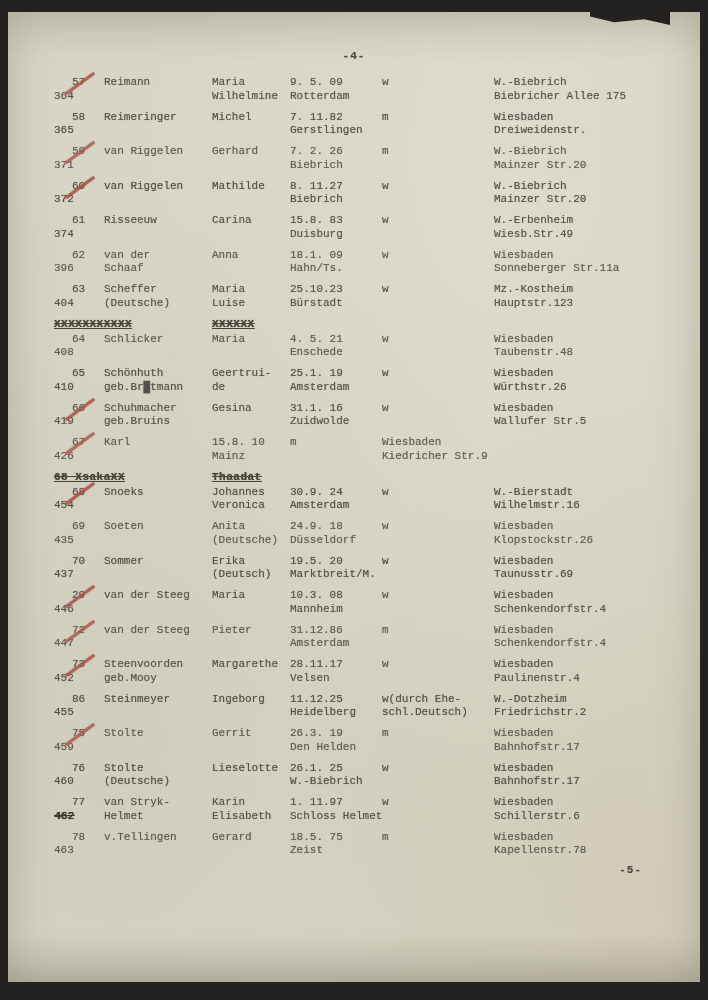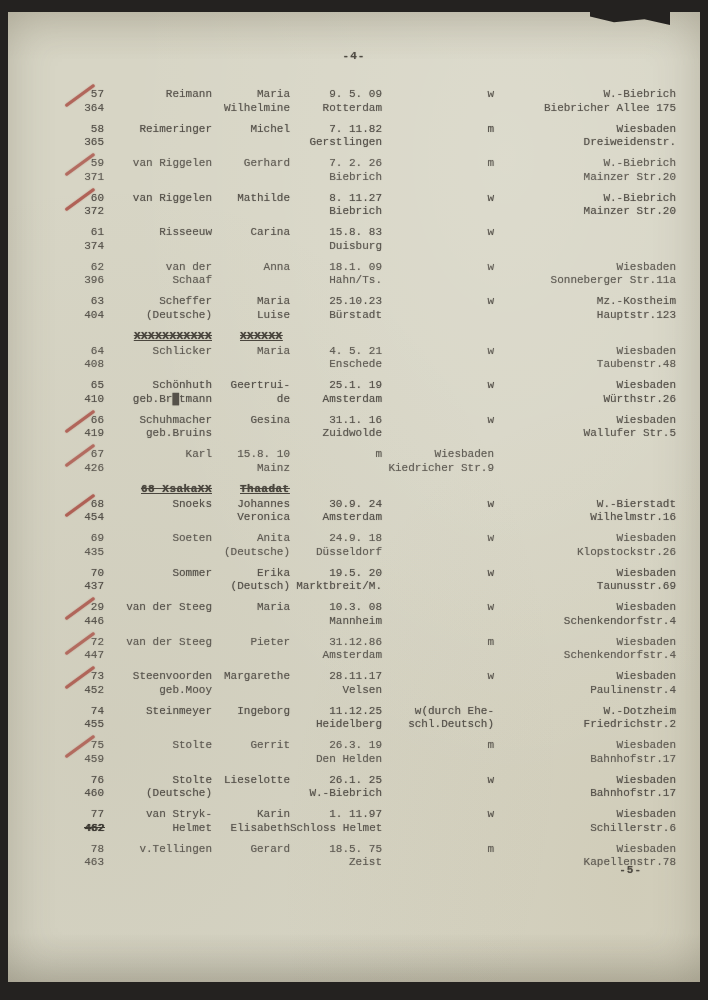--- a/index.html
+++ b/index.html
@@ -22,42 +22,42 @@
     text-shadow:0 0 1px rgba(86,82,74,0.55);
   }
   .notch{
     position:absolute;top:0;right:30px;width:80px;height:13px;
     background:#242220;
     clip-path:polygon(0 0,100% 0,100% 100%,68% 55%,30% 78%,0 35%);
   }
   .pgnum{position:absolute;letter-spacing:1px;font-weight:bold;color:#4e4a42;}
   .pgnum.top{top:38px;left:0;right:0;text-align:center;}
   .pgnum.bottom{top:852px;right:58px;}
-  .content{position:absolute;top:76px;left:46px;right:24px;text-align:right;}
+  .content{position:absolute;top:64px;left:46px;right:24px;}
   .row{
     display:grid;
     grid-template-columns:50px 108px 78px 92px 112px 1fr;
     margin-bottom:7.5px;
   }
   .row:nth-of-type(odd){opacity:.96;}
   .row:nth-of-type(3n){opacity:.9;}
   .cell{position:relative;white-space:nowrap;overflow:visible;}
   .cell span{display:block;min-height:13.5px;}
   .k-no{padding-left:18px;}
   .red-slash{
     position:absolute;left:8px;top:6px;width:36px;height:3.2px;
     background:#a8493f;transform:rotate(-36deg);border-radius:2px;
     opacity:.82;box-shadow:0 0 1.5px rgba(168,73,63,.65);
   }
   .reg-struck{
     font-weight:normal;color:#37342e;
     text-decoration:line-through;
     text-shadow:0 0 1px #37342e, 1px 0 0 #37342e;
   }
-  .struckrow{display:flex;margin:0 0 1.5px 0;gap:28px;}
+  .struckrow{display:flex;margin:0 0 1.5px 0;}
   .struckrow .t1{width:158px;}
   .struck-text{
     text-decoration:line-through underline;
     font-weight:bold;color:#4a463e;letter-spacing:.5px;
     text-shadow:0 0 1px #4a463e;
   }
 </style>
 </head>
 <body>
 
@@ -190,20 +190,24 @@
       <span class="k-given2"></span>
     </div>
     <div class="cell">
       <span class="k-date">15.8. 83</span>
       <span class="k-place">Duisburg</span>
     </div>
     <div class="cell">
       <span class="k-sex">w</span>
       <span class="k-sex2"></span>
     </div>
+    <div class="cell">
+      <span class="k-city">W.-Erbenheim</span>
+      <span class="k-street">Wiesb.Str.49</span>
+    </div>
   </div>
 
   <div class="row">
     <div class="cell num">
       <span class="k-no">62</span>
       <span class="k-reg">396</span>
     </div>
     <div class="cell">
       <span class="k-surname">van der</span>
       <span class="k-surname2">Schaaf</span>
@@ -530,21 +534,21 @@
       <span class="k-sex2"></span>
     </div>
     <div class="cell">
       <span class="k-city">Wiesbaden</span>
       <span class="k-street">Paulinenstr.4</span>
     </div>
   </div>
 
   <div class="row">
     <div class="cell num">
-      <span class="k-no">74</span>
+      <span class="k-no">86</span>
       <span class="k-reg">455</span>
     </div>
     <div class="cell">
       <span class="k-surname">Steinmeyer</span>
       <span class="k-surname2"></span>
     </div>
     <div class="cell">
       <span class="k-given">Ingeborg</span>
       <span class="k-given2"></span>
     </div>

